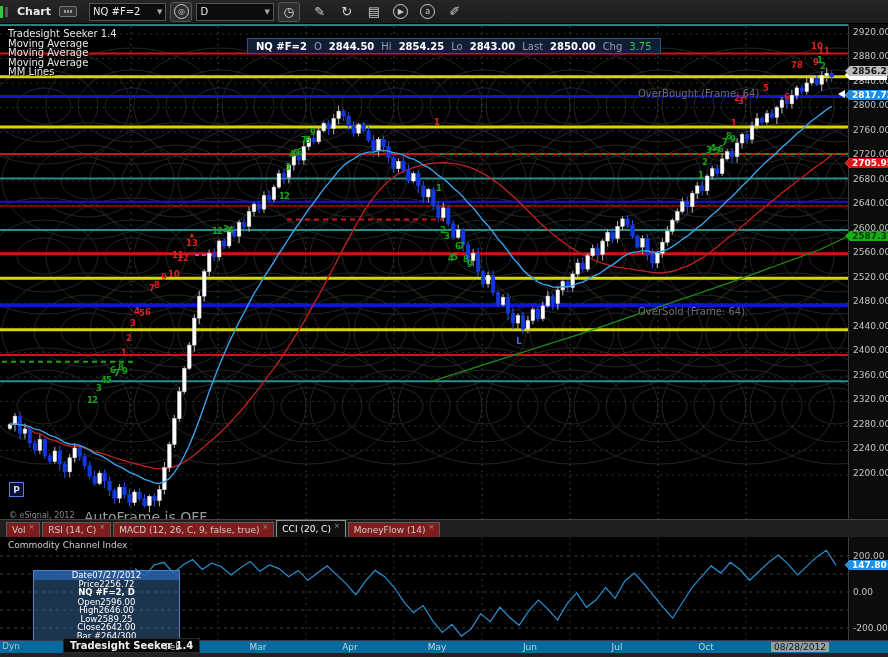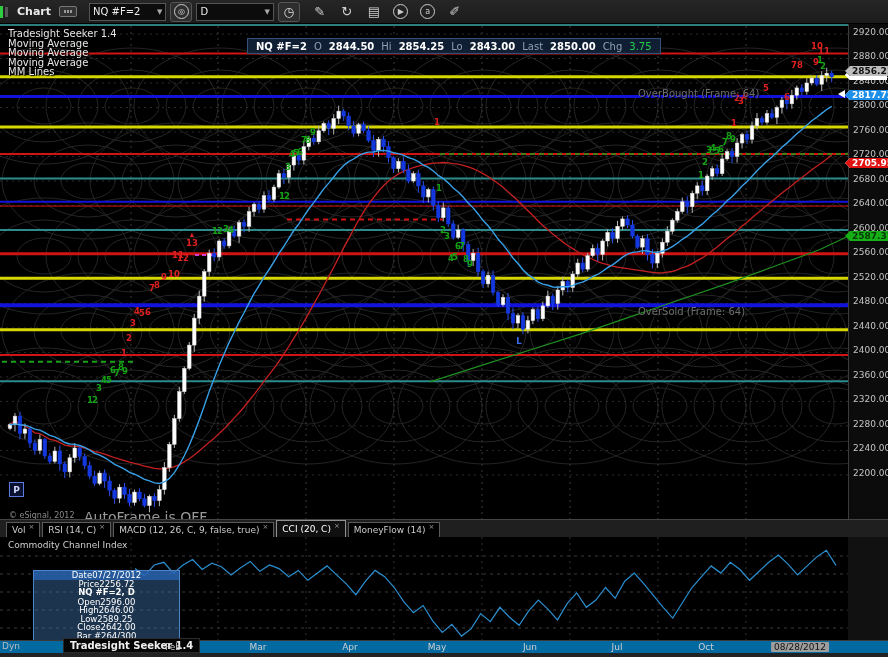--- a/index.html
+++ b/index.html
@@ -44,21 +44,21 @@
   #axis{position:absolute;left:848px;top:24px;width:40px;height:495px;background:#0c0c0c;border-left:1px solid #3c3c3c;}
   .tick{position:absolute;left:4px;font-size:9px;color:#c4c4c4;}
   .pbadge{position:absolute;left:1px;height:10px;font-size:9px;font-weight:bold;padding:0 2px;line-height:10px;}
   .pbadge:before{content:"";position:absolute;left:-5px;top:0;border-top:5px solid transparent;border-bottom:5px solid transparent;
     border-right:5px solid;}
   #cursor-arrow{position:absolute;left:838px;top:90px;width:0;height:0;border-top:4px solid transparent;
     border-bottom:4px solid transparent;border-right:7px solid #fff;}
   
   #tabs{position:absolute;left:0;top:519px;width:888px;height:18px;background:#1f1f1f;border-top:1px solid #444;
     display:flex;align-items:flex-end;gap:2px;padding-left:6px;box-sizing:border-box;}
-  .tab{height:14px;background:#000000;border:1px solid #5a5a5a;border-bottom:none;font-size:9px;color:#ccc;
+  .tab{height:14px;background:#7f1d1d;border:1px solid #5a5a5a;border-bottom:none;font-size:9px;color:#ccc;
     display:flex;align-items:center;padding:0 5px;gap:3px;}
   .tab .x{font-size:7px;color:#999;position:relative;top:-3px;}
   .tab.active{background:#101010;border-color:#909090;color:#fff;height:16px;}
   
   #cci-pane{position:absolute;left:0;top:537px;width:848px;height:103px;background:#000;}
   #cci-title{position:absolute;left:8px;top:3px;font-size:9px;color:#cfcfcf;}
   #cci-axis{position:absolute;left:848px;top:537px;width:40px;height:103px;background:#0c0c0c;border-left:1px solid #3c3c3c;}
   
   #datawin{position:absolute;left:33px;top:33px;width:147px;height:78px;background:rgba(70,125,185,.42);
     border:1px solid #4d86c8;font-size:8.5px;color:#fff;box-sizing:border-box;}
@@ -855,20 +855,26 @@
         <div class="row">
           <span>Bar #</span>
           <span>264/300</span>
         </div>
         <div class="row">
           <span>Bar Index</span>
           <span>-36</span>
         </div>
       </div>
   </div>
+  <div id="cci-axis">
+      <div class="tick" style="top: 14px;">200.00</div>
+      <div class="tick" style="top: 50px;">0.00</div>
+      <div class="tick" style="top: 86px;">-200.00</div>
+      <div class="pbadge" style="top: 23.396px; background: rgb(30, 143, 232); color: rgb(255, 255, 255); position: absolute;">147.80<span style="position: absolute; left: -5px; top: 0px; border-top: 5px solid transparent; border-bottom: 5px solid transparent; border-right: 5px solid rgb(30, 143, 232);"></span></div>
+    </div>
 
   <div id="xaxis">
     <div id="dyn">Dyn</div>
     <div id="seeker-tip">Tradesight Seeker 1.4</div>
   <div class="month" style="left: 173px;">Feb</div>
       <div class="month" style="left: 258px;">Mar</div>
       <div class="month" style="left: 350px;">Apr</div>
       <div class="month" style="left: 437px;">May</div>
       <div class="month" style="left: 530px;">Jun</div>
       <div class="month" style="left: 617px;">Jul</div>

